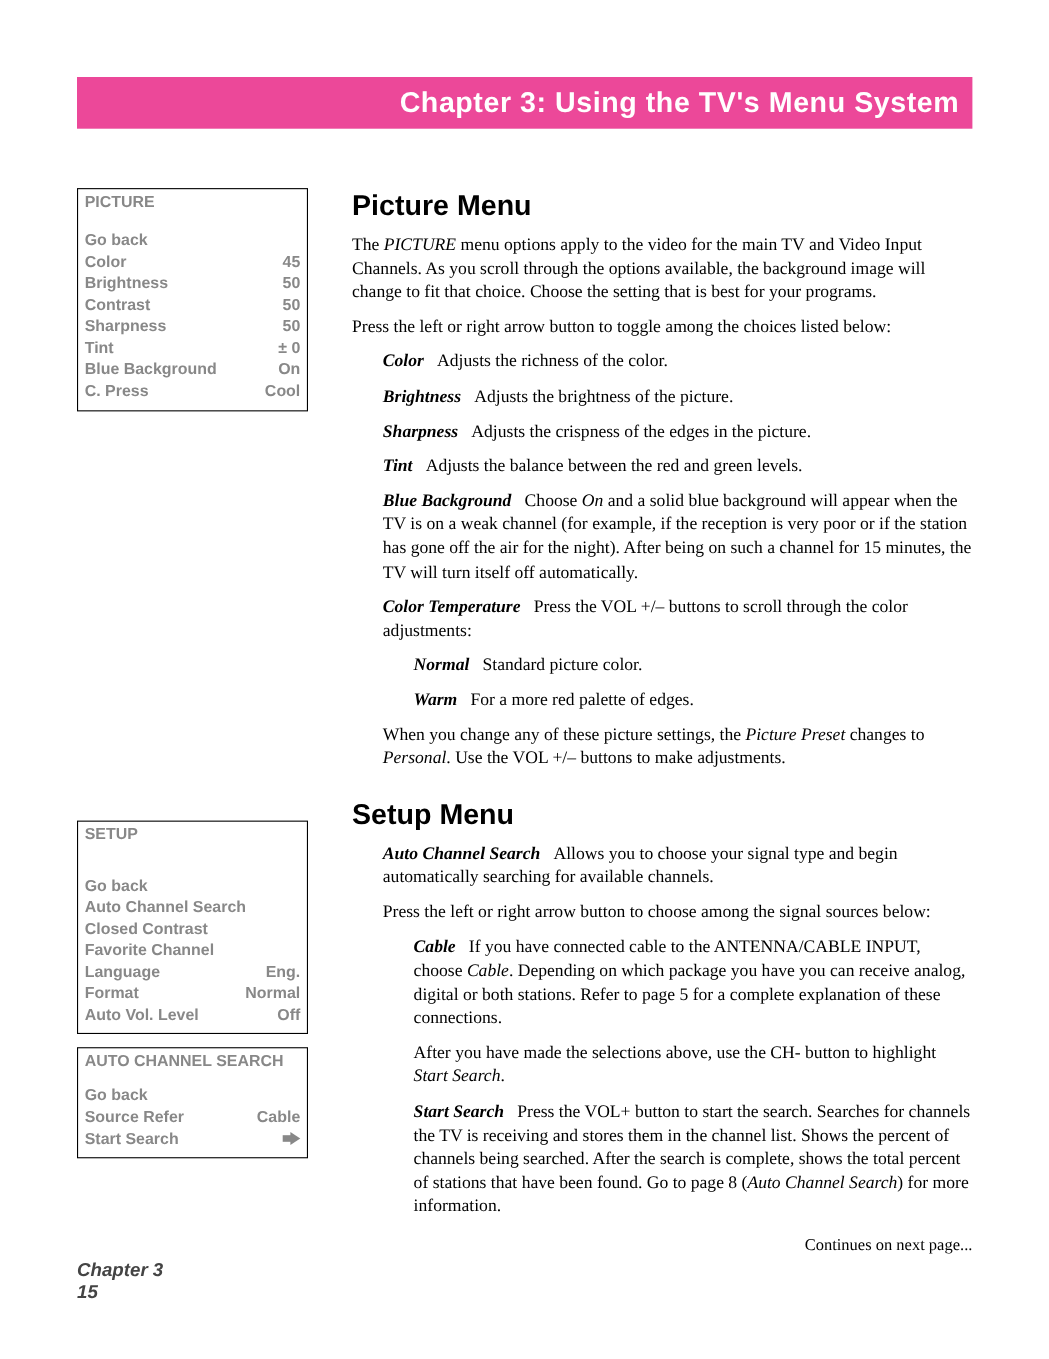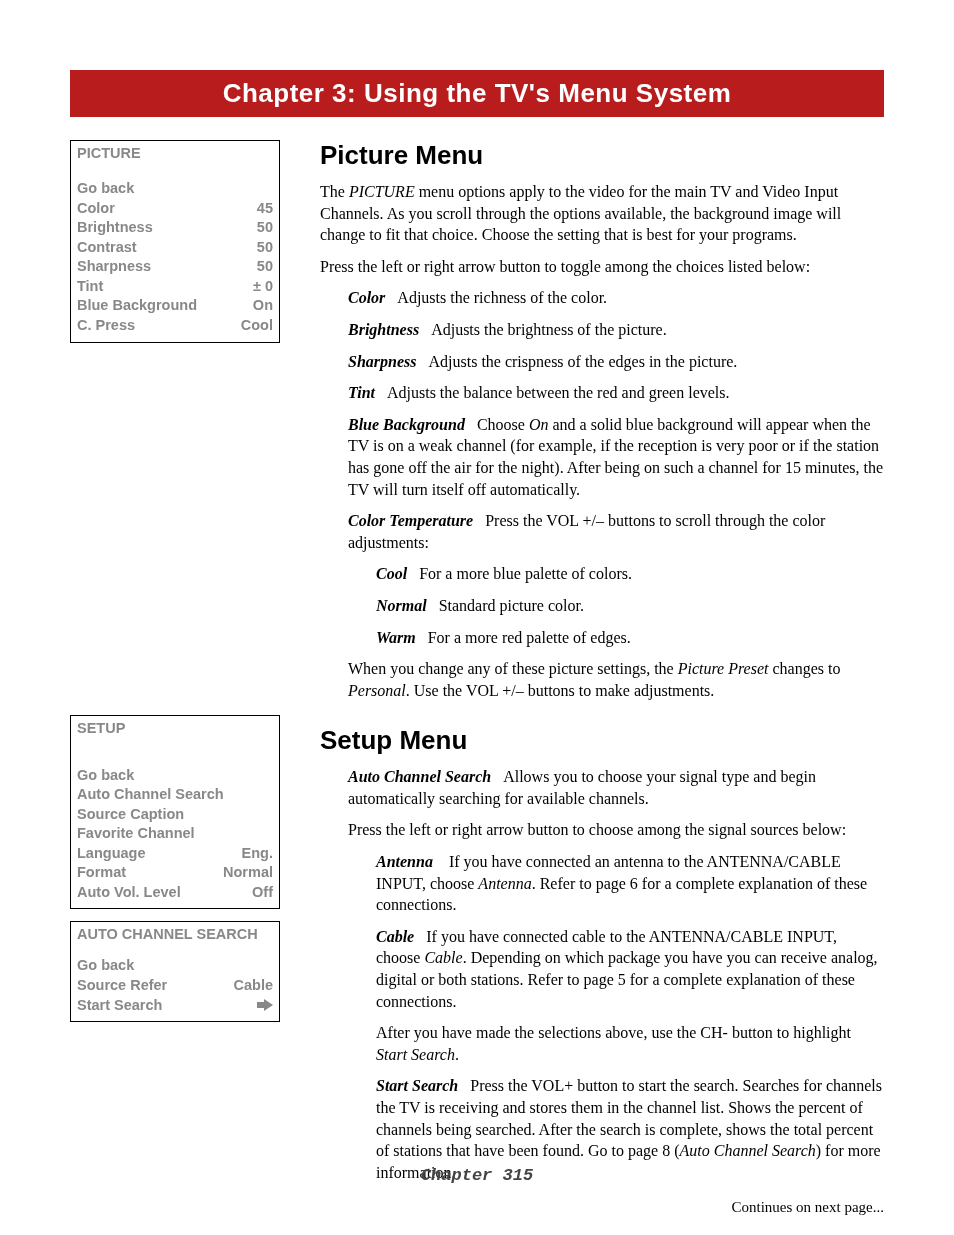--- a/index.html
+++ b/index.html
@@ -6,33 +6,33 @@
   body {
     font-family: Georgia, 'Times New Roman', serif;
     background: #fff;
     color: #000;
     width: 954px;
     height: 1235px;
     position: relative;
     padding: 70px 70px 50px 70px;
   }
   .chapter-banner {
-    background: #b91c1c;
+    background: #ec4899;
     color: #fff;
     font-family: Arial, Helvetica, sans-serif;
     font-weight: 900;
     font-size: 26px;
     padding: 8px 12px;
-    text-align: center;
+    text-align: right;
     letter-spacing: 0.5px;
   }
   .page-body {
     display: flex;
     gap: 40px;
-    margin-top: 23px;
+    margin-top: 54px;
   }
   .sidebar { width: 210px; flex-shrink: 0; }
   .main { flex: 1; }
 
   .menu-box {
     border: 1px solid #000;
     padding: 4px 6px 6px 6px;
     font-family: Arial, Helvetica, sans-serif;
     font-size: 14.5px;
     font-weight: bold;
@@ -54,26 +54,27 @@
   .indent-1 { margin-left: 28px; }
   .indent-2 { margin-left: 56px; }
   .term { font-weight: bold; font-style: italic; }
   .body-text .italic { font-style: italic; }
 
   .spacer-medium { height: 14px; }
 
   .footer {
     position: absolute;
     bottom: 50px; left: 70px; right: 70px;
-    display: flex; justify-content: center;
+    display: flex; justify-content: flex-start;
     font-style: italic;
     font-size: 17px;
     color: #444;
-    font-family: Liberation Mono, monospace;
+    font-family: Liberation Sans, sans-serif;
     font-weight: bold;
+    flex-direction: column;
   }
   .continues { text-align: right; font-size: 15px; margin-top: 16px; }
 
   .arrow-icon {
     display: inline-block;
     width: 16px; height: 10px;
     position: relative;
   }
   .arrow-icon::before {
     content: "";
@@ -141,21 +142,21 @@
     <div class="menu-box">
       <div class="menu-title" style="margin-bottom:30px">SETUP</div>
       <div class="menu-row">
           <span class="label">Go back</span>
         </div>
       <div class="menu-row">
           <span class="label">Auto Channel Search</span>
           <span class="value"></span>
         </div>
       <div class="menu-row">
-          <span class="label">Source Caption</span>
+          <span class="label">Closed Contrast</span>
           <span class="value"></span>
         </div>
       <div class="menu-row">
           <span class="label">Favorite Channel</span>
           <span class="value"></span>
         </div>
       <div class="menu-row">
           <span class="label">Language</span>
           <span class="value">Eng.</span>
         </div>
@@ -191,34 +192,32 @@
     <p class="body-text"><span>The </span><span class="italic">PICTURE</span><span> menu options apply to the video for the main TV and Video Input Channels. As you scroll through the options available, the background image will change to fit that choice. Choose the setting that is best for your programs.</span></p>
     <p class="body-text">Press the left or right arrow button to toggle among the choices listed below:</p>
 
     <p class="body-text indent-1"><span class="term">Color</span>&nbsp;&nbsp;&nbsp;<span>Adjusts the richness of the color.</span></p>
     <p class="body-text indent-1"><span class="term">Brightness</span>&nbsp;&nbsp;&nbsp;<span>Adjusts the brightness of the picture.</span></p>
     <p class="body-text indent-1"><span class="term">Sharpness</span>&nbsp;&nbsp;&nbsp;<span>Adjusts the crispness of the edges in the picture.</span></p>
     <p class="body-text indent-1"><span class="term">Tint</span>&nbsp;&nbsp;&nbsp;<span>Adjusts the balance between the red and green levels.</span></p>
     <p class="body-text indent-1"><span class="term">Blue Background</span>&nbsp;&nbsp;&nbsp;<span>Choose </span><span class="italic">On</span><span> and a solid blue background will appear when the TV is on a weak channel (for example, if the reception is very poor or if the station has gone off the air for the night). After being on such a channel for 15 minutes, the TV will turn itself off automatically.</span></p>
     <p class="body-text indent-1"><span class="term">Color Temperature</span>&nbsp;&nbsp;&nbsp;<span>Press the VOL +/– buttons to scroll through the color adjustments:</span></p>
 
-    <p class="body-text indent-2"><span class="term">Cool</span>&nbsp;&nbsp;&nbsp;<span>For a more blue palette of colors.</span></p>
     <p class="body-text indent-2"><span class="term">Normal</span>&nbsp;&nbsp;&nbsp;<span>Standard picture color.</span></p>
     <p class="body-text indent-2"><span class="term">Warm</span>&nbsp;&nbsp;&nbsp;<span>For a more red palette of edges.</span></p>
 
     <p class="body-text indent-1"><span>When you change any of these picture settings, the </span><span class="italic">Picture Preset</span><span> changes to </span><span class="italic">Personal</span><span>. Use the VOL +/– buttons to make adjustments.</span></p>
 
     <div class="spacer-medium"></div>
 
     <h2 class="section-heading">Setup Menu</h2>
 
     <p class="body-text indent-1"><span class="term">Auto Channel Search</span>&nbsp;&nbsp;&nbsp;<span>Allows you to choose your signal type and begin automatically searching for available channels.</span></p>
     <p class="body-text indent-1">Press the left or right arrow button to choose among the signal sources below:</p>
 
-    <p class="body-text indent-2"><span class="term">Antenna</span>&nbsp;&nbsp;&nbsp;&nbsp;<span>If you have connected an antenna to the ANTENNA/CABLE INPUT, choose </span><span class="italic">Antenna</span><span>. Refer to page 6 for a complete explanation of these connections.</span></p>
     <p class="body-text indent-2"><span class="term">Cable</span>&nbsp;&nbsp;&nbsp;<span>If you have connected cable to the ANTENNA/CABLE INPUT, choose </span><span class="italic">Cable</span><span>. Depending on which package you have you can receive analog, digital or both stations. Refer to page 5 for a complete explanation of these connections.</span></p>
     <p class="body-text indent-2"><span>After you have made the selections above, use the CH- button to highlight </span><span class="italic">Start Search</span><span>.</span></p>
     <p class="body-text indent-2"><span class="term">Start Search</span>&nbsp;&nbsp;&nbsp;<span>Press the VOL+ button to start the search. Searches for channels the TV is receiving and stores them in the channel list. Shows the percent of channels being searched. After the search is complete, shows the total percent of stations that have been found. Go to page 8 (</span><span class="italic">Auto Channel Search</span><span>) for more information.</span></p>
 
     <p class="continues">Continues on next page...</p>
   </div>
 </div>
 
 <div class="footer">
   <span>Chapter 3</span>

